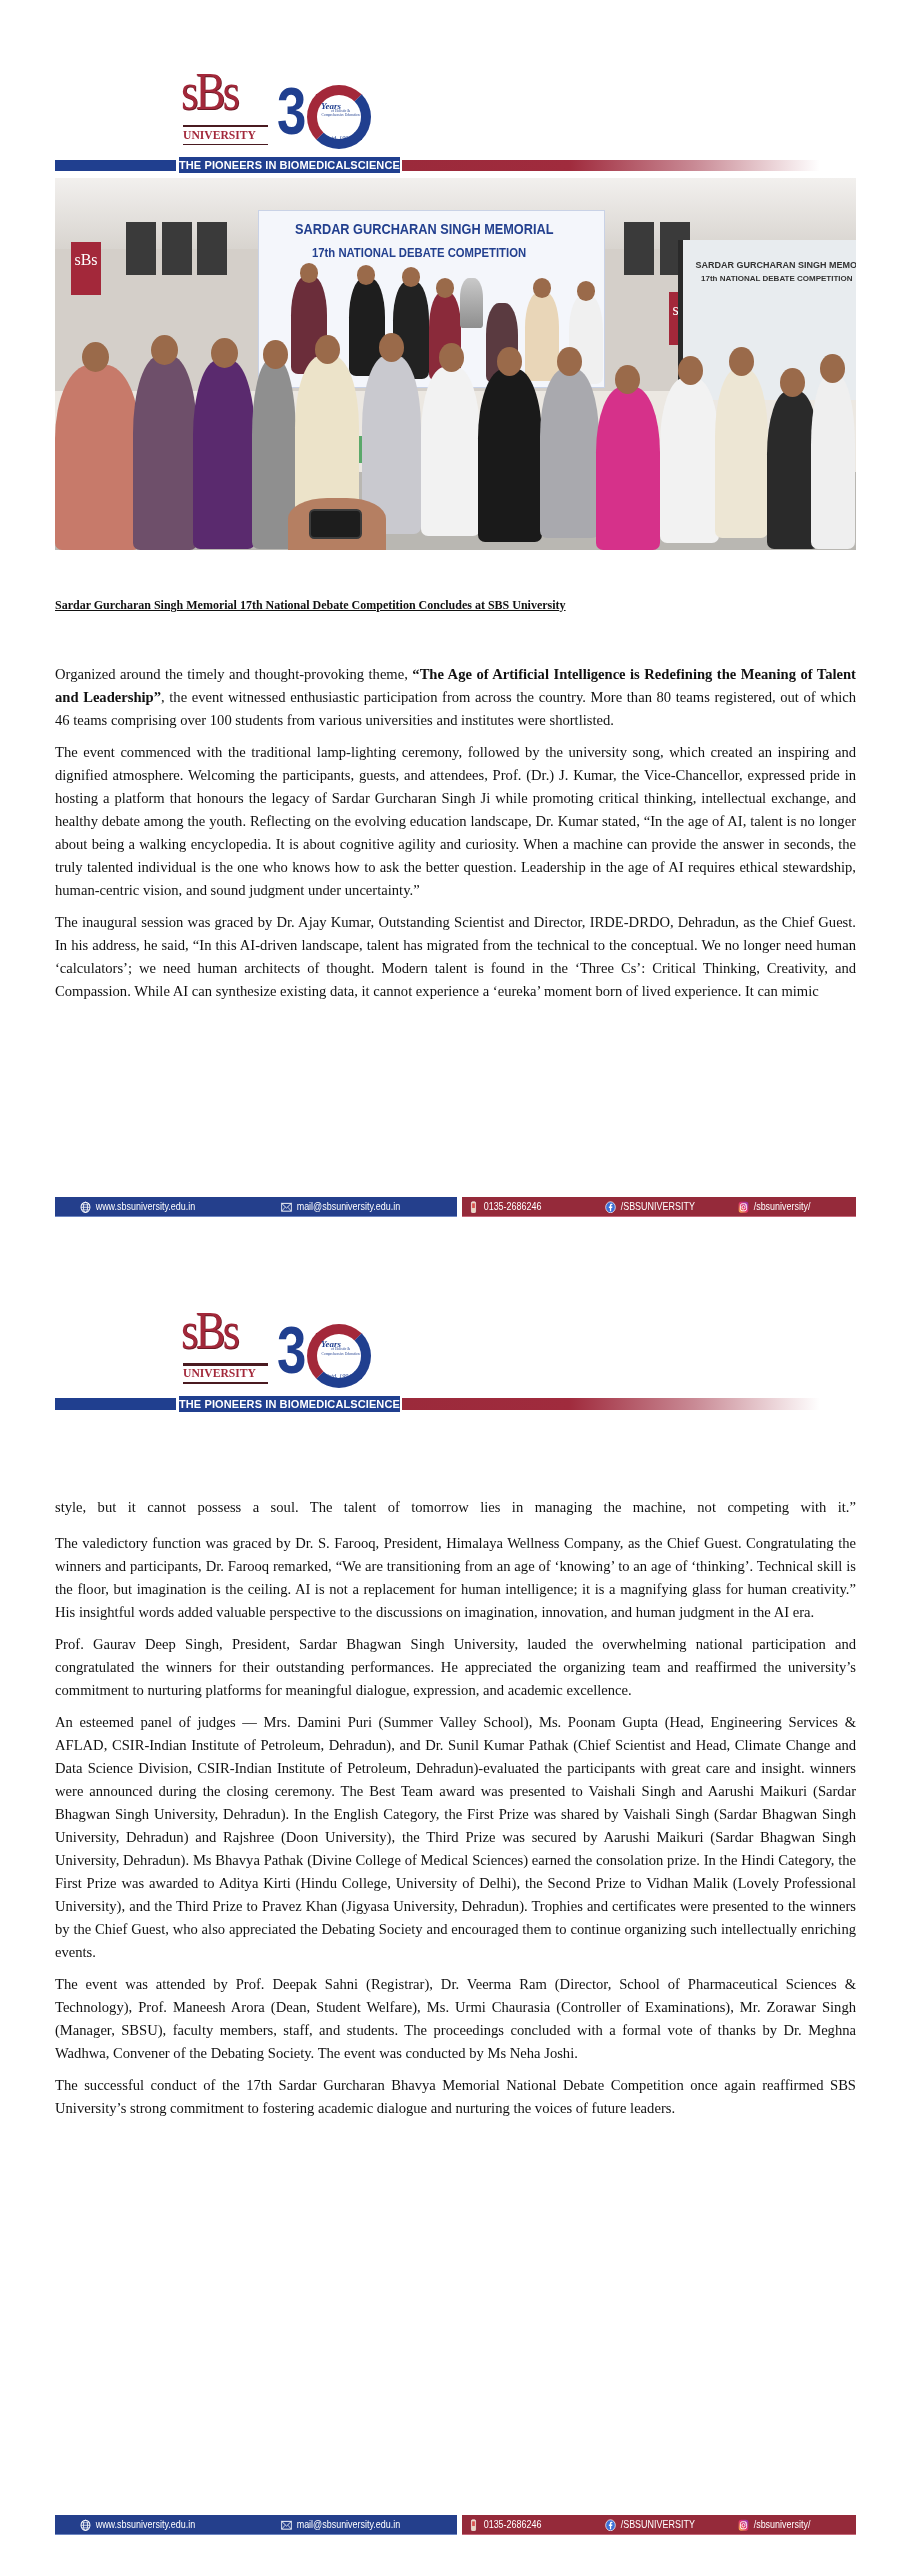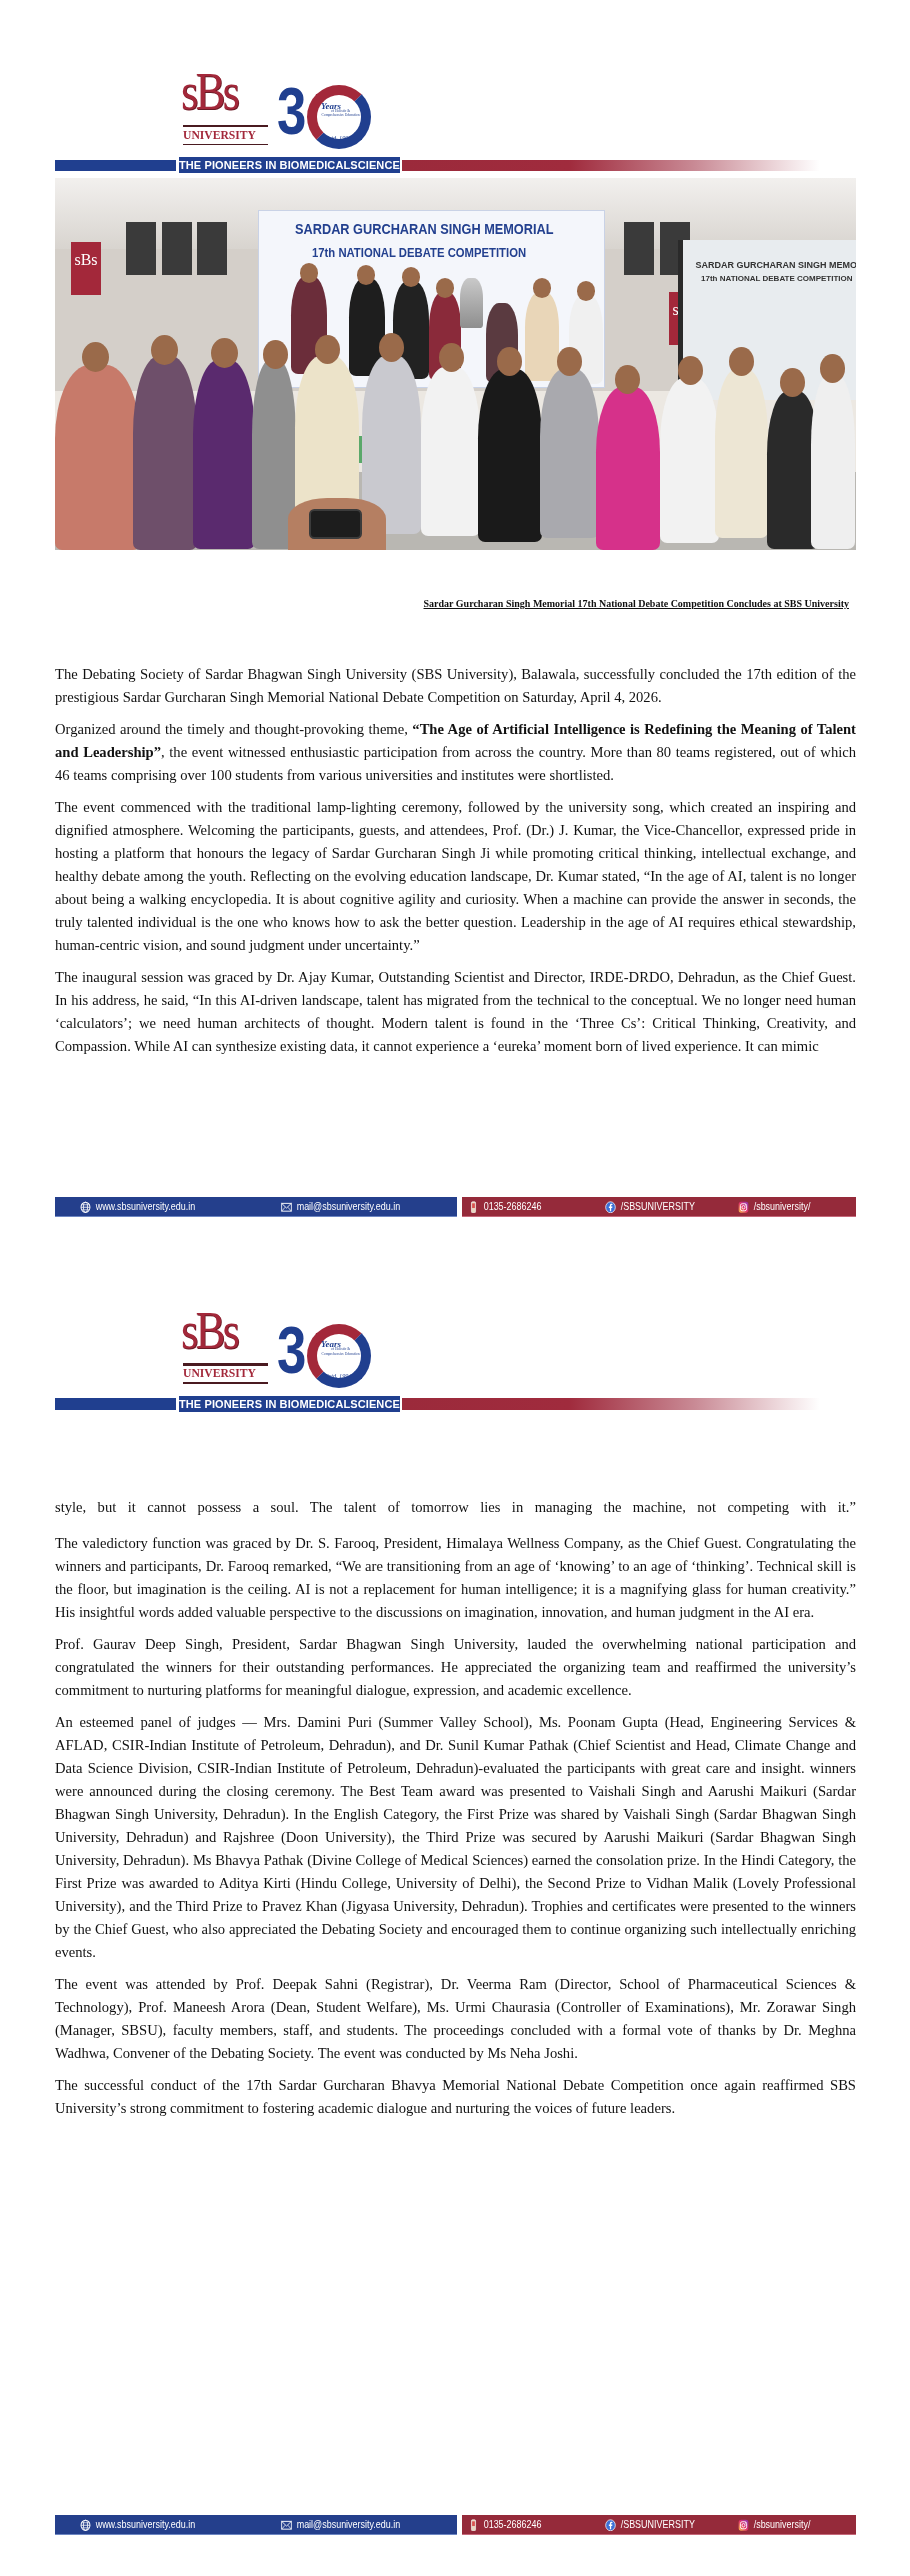--- a/index.html
+++ b/index.html
@@ -47,21 +47,21 @@
     .photo .sbs-panel { position: absolute; width: 30px; height: 53px; background: #a3283a; color: #fff; font-family: "Liberation Serif", serif; font-size: 16px; text-align: center; line-height: 36px; }
     .photo .floor { position: absolute; left: 0; top: 294px; width: 100%; height: 78px; background: #b9b7b2; }
     .photo .stage-green { position: absolute; left: 285px; top: 258px; width: 285px; height: 27px; background: #5aa86a; }
     .photo .person { position: absolute; border-radius: 40% 40% 7.1px 7.1px; }
     .photo .head { position: absolute; border-radius: 50%; background: #9a6a4a; }
     .photo .trophy { position: absolute; left: 405px; top: 100px; width: 23px; height: 50px; background: linear-gradient(#c9c9c9, #8e8e8e); border-radius: 40% 40% 3.6px 3.6px; }
     .photo .phone { position: absolute; left: 254px; top: 331px; width: 53px; height: 30px; background: #1d1d1d; border-radius: 5.3px; border: 2.7px solid #3b3b3b; }
     .photo .hand { position: absolute; left: 233px; top: 320px; width: 98px; height: 52px; background: #b57f62; border-radius: 40% 40% 0 0; z-index: -0; }
 
     
-    .article-title { position: absolute; left: 48px; top: 598px; width: 801px; text-align: right; font-family: "Liberation Serif", serif; font-weight: bold; font-size: 10px; text-decoration: underline; color: #111; white-space: nowrap; }
+    .article-title { position: absolute; left: 55px; top: 598px; width: 801px; text-align: left; font-family: "Liberation Serif", serif; font-weight: bold; font-size: 12px; text-decoration: underline; color: #111; white-space: nowrap; }
     .body-text { position: absolute; left: 55px; width: 801px; font-family: "Liberation Serif", serif; font-size: 14.6px; line-height: 23px; text-align: justify; color: #111; }
     .body-text p { margin-bottom: 9px; }
     .page1 .body-text { top: 663px; }
     .page2 .body-text { top: 1496px; }
     .body-text p.cont { text-align: justify; text-align-last: left; }
 
     
     .footer { position: absolute; left: 55px; width: 801px; height: 19.6px; }
     .page1 .footer { top: 1197px; }
     .page2 .footer { top: 2515px; }
@@ -163,21 +163,20 @@
     <div class="person" style="left:756px;top:197px;width:44px;height:174px;background:#efefef"></div>
     <div class="head" style="left:765px;top:176px;width:25px;height:28.5px"></div>
 
     <div class="hand"></div>
     <div class="phone"></div>
   </div>
 
   <div class="article-title">Sardar Gurcharan Singh Memorial 17th National Debate Competition Concludes at SBS University</div>
 
   <div class="body-text">
-    <p>The Debating Society of Sardar Bhagwan Singh University (SBS University), Balawala, successfully concluded the 17th edition of the prestigious Sardar Gurcharan Singh Memorial National Debate Competition on Saturday, April 4, 2026.</p>
     <p><span>Organized around the timely and thought-provoking theme, </span><b>“The Age of Artificial Intelligence is Redefining the Meaning of Talent and Leadership”</b><span>, the event witnessed enthusiastic participation from across the country. More than 80 teams registered, out of which 46 teams comprising over 100 students from various universities and institutes were shortlisted.</span></p>
     <p>The event commenced with the traditional lamp-lighting ceremony, followed by the university song, which created an inspiring and dignified atmosphere. Welcoming the participants, guests, and attendees, Prof. (Dr.) J. Kumar, the Vice-Chancellor, expressed pride in hosting a platform that honours the legacy of Sardar Gurcharan Singh Ji while promoting critical thinking, intellectual exchange, and healthy debate among the youth. Reflecting on the evolving education landscape, Dr. Kumar stated, “In the age of AI, talent is no longer about being a walking encyclopedia. It is about cognitive agility and curiosity. When a machine can provide the answer in seconds, the truly talented individual is the one who knows how to ask the better question. Leadership in the age of AI requires ethical stewardship, human-centric vision, and sound judgment under uncertainty.”</p>
     <p class="cont">The inaugural session was graced by Dr. Ajay Kumar, Outstanding Scientist and Director, IRDE-DRDO, Dehradun, as the Chief Guest. In his address, he said, “In this AI-driven landscape, talent has migrated from the technical to the conceptual. We no longer need human ‘calculators’; we need human architects of thought. Modern talent is found in the ‘Three Cs’: Critical Thinking, Creativity, and Compassion. While AI can synthesize existing data, it cannot experience a ‘eureka’ moment born of lived experience. It can mimic</p>
   </div>
 
   <div class="footer">
     <div class="f-blue"></div>
     <div class="f-red"></div>
     <a class="item" style="left:25px">
       <span class="ico">

